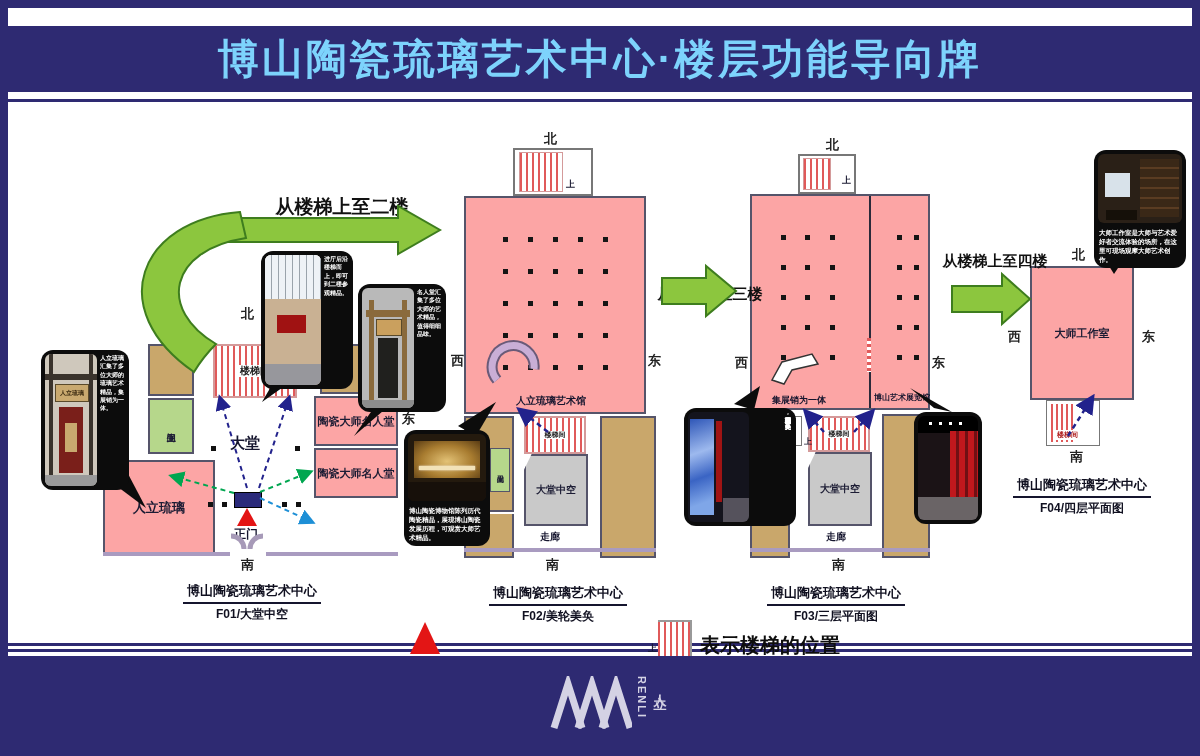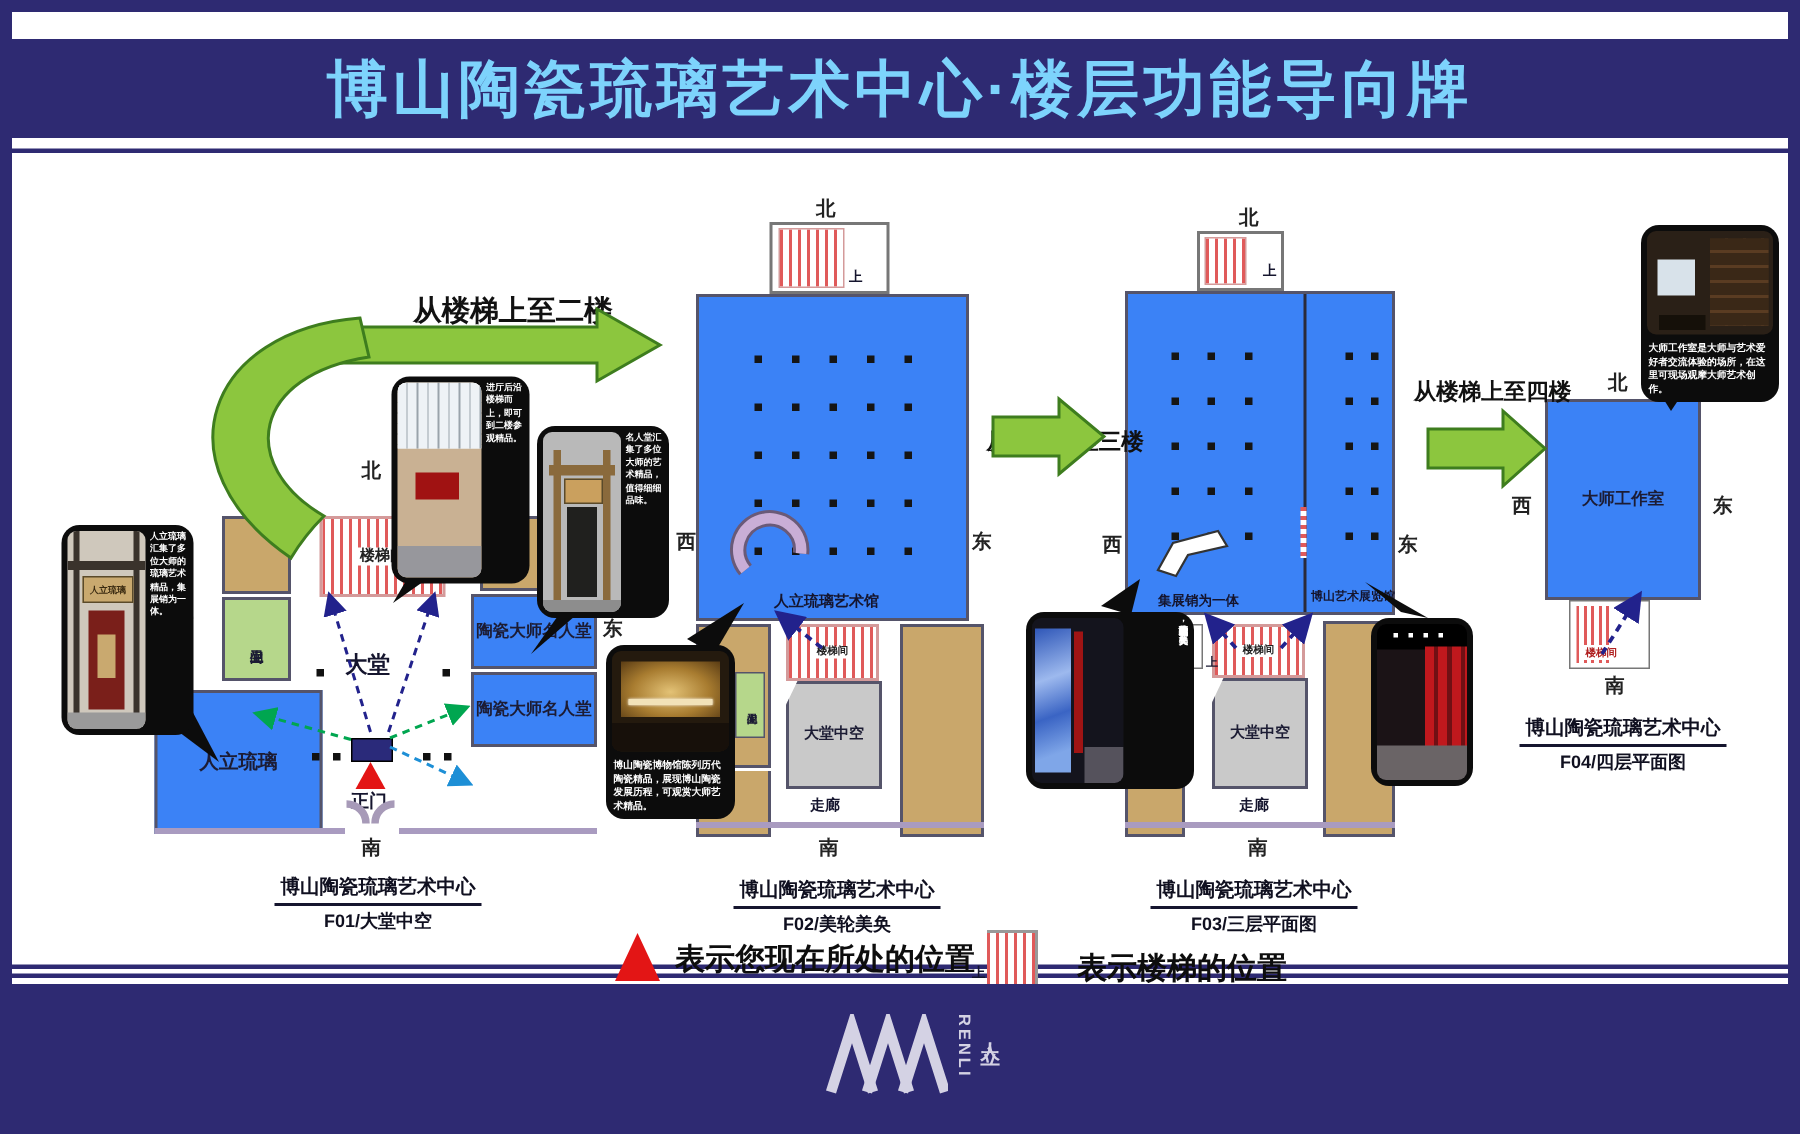--- a/index.html
+++ b/index.html
@@ -8,21 +8,21 @@
   .abs{position:absolute;}
   
   #titlebar{position:absolute;left:0;top:18px;width:1184px;height:66px;background:#2e2a72;
             display:flex;align-items:center;justify-content:center;}
   #titlebar .t{color:#7dd3fc;font-size:41px;font-weight:bold;letter-spacing:3px;}
   .rule{position:absolute;left:0;width:1184px;background:#2e2a72;}
   
   .room{position:absolute;border:2px solid #55546a;box-sizing:border-box;display:flex;
         align-items:center;justify-content:center;text-align:center;font-weight:bold;
         color:#1c1c34;font-size:12px;line-height:1.15;z-index:1;}
-  .purple{background:#3b82f6;} .tan{background:#c9a76b;} .green{background:#b6d78b;}
+  .purple{background:#fca5a5;} .tan{background:#c9a76b;} .green{background:#b6d78b;}
   .grayfill{background:#c9c9c9;}
   .stairs{background:repeating-linear-gradient(90deg,#e05a5a 0 2px,#ffffff 2px 6px);border:2px solid #d49a9a;}
   .stair-lbl{background:#fff;padding:0 2px;font-size:10px;color:#222;}
   .vtext{writing-mode:vertical-rl;}
   .lbl{position:absolute;font-weight:bold;color:#15152e;z-index:2;}
   .compass{position:absolute;font-weight:bold;font-size:13px;color:#222;z-index:2;}
   .cap{position:absolute;text-align:center;font-weight:bold;color:#101020;z-index:2;}
   .cap .l1{display:inline-block;border-bottom:2px solid #15152e;padding:0 4px 2px;font-size:13px;margin-top:16px;}
   .cap .l2{font-size:12px;padding-top:2px;}
   .wall{position:absolute;background:#a99bc0;z-index:1;}
@@ -242,24 +242,23 @@
     <div class="abs" style="left:4px;top:3px;width:24px;height:38px;background:repeating-linear-gradient(90deg,#e05a5a 0 2px,#fff 2px 5px);"></div>
   </div>
   <span class="lbl" style="left:1048px;top:422px;font-size:7px;color:#b02020;background:#fff;padding:0 1px;">楼梯间</span>
 
   <div class="cap" style="left:990px;top:452px;width:168px;">
     <div class="l1">博山陶瓷琉璃艺术中心</div>
     <div class="l2">F04/四层平面图</div>
   </div>
 
   <div id="legend-tri"></div>
-  <span class="legend-text" style="left:442px;top:618px;">表示您现在所处的位置</span>
   <div id="legend-stair"></div>
   <span class="lbl" style="left:640px;top:634px;font-size:9px;">上</span>
-  <span class="legend-text" style="left:692px;top:624px;margin-left:18px;">表示楼梯的位置</span>
+  <span class="legend-text" style="left:692px;top:624px;">表示楼梯的位置</span>
 
   <div class="rule" style="top:635px;height:3px;"></div>
   <div class="rule" style="top:641px;height:3px;"></div>
 
   <div id="footer"></div>
   <div id="logo">
     <svg width="84" height="56" viewBox="0 0 84 56">
       <path d="M6,52 L20,8 L34,52" fill="none" stroke="#d4d2e4" stroke-width="7"></path>
       <path d="M30,52 L44,8 L58,52" fill="none" stroke="#d4d2e4" stroke-width="7"></path>
       <path d="M54,52 L68,8 L82,52" fill="none" stroke="#d4d2e4" stroke-width="7"></path>

